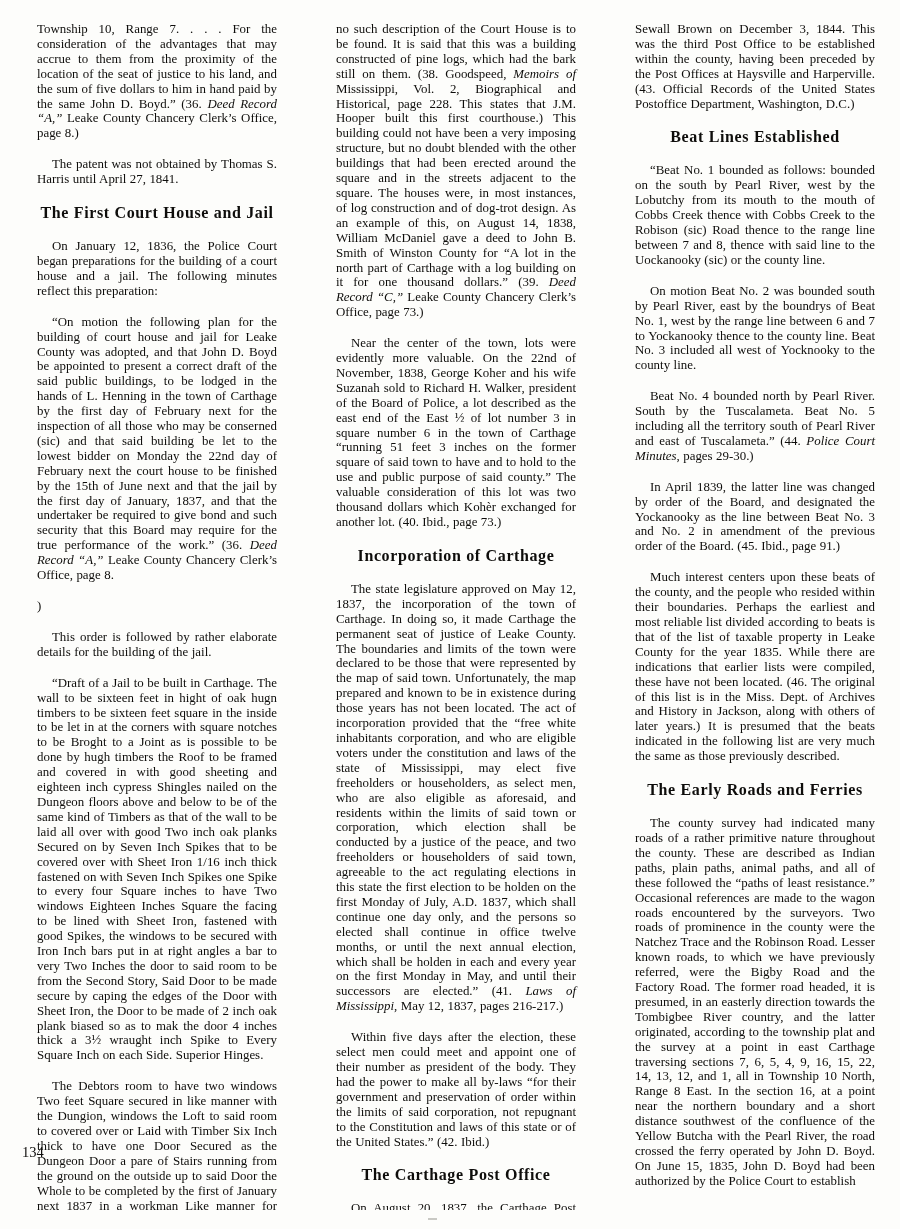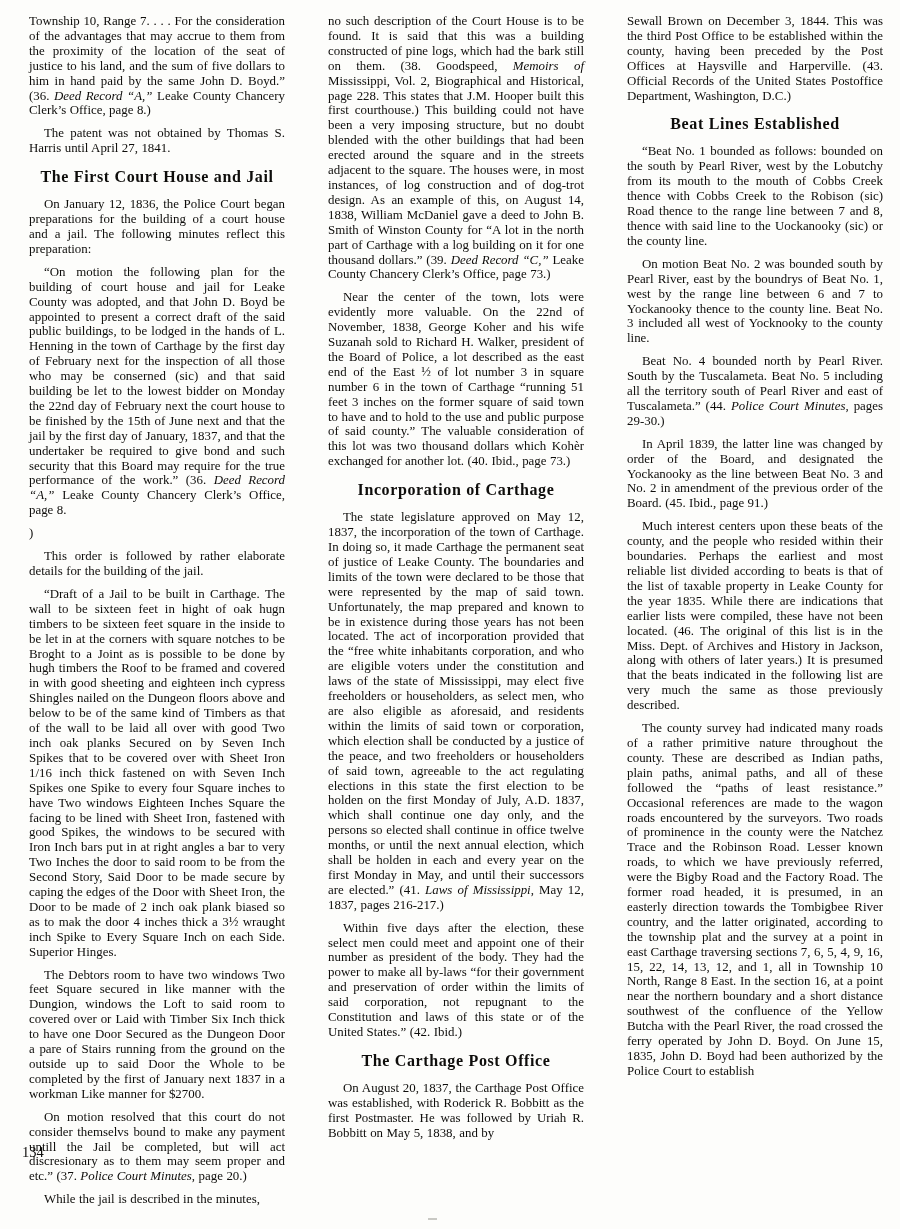--- a/index.html
+++ b/index.html
@@ -23,21 +23,21 @@
   }
   .col {
     width: 272px;
     height: 1204px;
     overflow: hidden;
     text-align: justify;
     font-size: 12.9px;
     line-height: 14.9px;
     word-spacing: 0.02em;
   }
-  .col p { margin: 8px; text-indent: 15px; }
+  .col p { margin: 16px; text-indent: 15px; }
   .col p.cont { text-indent: 0; }
   .col h2 {
     font-family: "Liberation Serif", serif;
     font-size: 16px;
     line-height: 20px;
     font-weight: 700;
     letter-spacing: 0.6px;
     text-align: center;
     margin: 11px 0 10px 0;
     text-indent: 0;
@@ -84,18 +84,19 @@
         <p>On August 20, 1837, the Carthage Post Office was established, with Roderick R. Bobbitt as the first Postmaster. He was followed by Uriah R. Bobbitt on May 5, 1838, and by</p>
       </div>
     <div class="col">
         <p class="cont">Sewall Brown on December 3, 1844. This was the third Post Office to be established within the county, having been preceded by the Post Offices at Haysville and Harperville. (43. Official Records of the United States Postoffice Department, Washington, D.C.)</p>
         <h2>Beat Lines Established</h2>
         <p>“Beat No. 1 bounded as follows: bounded on the south by Pearl River, west by the Lobutchy from its mouth to the mouth of Cobbs Creek thence with Cobbs Creek to the Robison (sic) Road thence to the range line between 7 and 8, thence with said line to the Uockanooky (sic) or the county line.</p>
         <p>On motion Beat No. 2 was bounded south by Pearl River, east by the boundrys of Beat No. 1, west by the range line between 6 and 7 to Yockanooky thence to the county line. Beat No. 3 included all west of Yocknooky to the county line.</p>
         <p>Beat No. 4 bounded north by Pearl River. South by the Tuscalameta. Beat No. 5 including all the territory south of Pearl River and east of Tuscalameta.” (44. <i>Police Court Minutes</i>, pages 29-30.)</p>
         <p>In April 1839, the latter line was changed by order of the Board, and designated the Yockanooky as the line between Beat No. 3 and No. 2 in amendment of the previous order of the Board. (45. Ibid., page 91.)</p>
         <p>Much interest centers upon these beats of the county, and the people who resided within their boundaries. Perhaps the earliest and most reliable list divided according to beats is that of the list of taxable property in Leake County for the year 1835. While there are indications that earlier lists were compiled, these have not been located. (46. The original of this list is in the Miss. Dept. of Archives and History in Jackson, along with others of later years.) It is presumed that the beats indicated in the following list are very much the same as those previously described.</p>
+        <h2>The Early Roads and Ferries</h2>
         <p>The county survey had indicated many roads of a rather primitive nature throughout the county. These are described as Indian paths, plain paths, animal paths, and all of these followed the “paths of least resistance.” Occasional references are made to the wagon roads encountered by the surveyors. Two roads of prominence in the county were the Natchez Trace and the Robinson Road. Lesser known roads, to which we have previously referred, were the Bigby Road and the Factory Road. The former road headed, it is presumed, in an easterly direction towards the Tombigbee River country, and the latter originated, according to the township plat and the survey at a point in east Carthage traversing sections 7, 6, 5, 4, 9, 16, 15, 22, 14, 13, 12, and 1, all in Township 10 North, Range 8 East. In the section 16, at a point near the northern boundary and a short distance southwest of the confluence of the Yellow Butcha with the Pearl River, the road crossed the ferry operated by John D. Boyd. On June 15, 1835, John D. Boyd had been authorized by the Police Court to establish</p>
       </div>
   </div>
   <div class="pagenum">134</div>
   <div class="artifact"></div>
 </div>
 
 </body></html>

